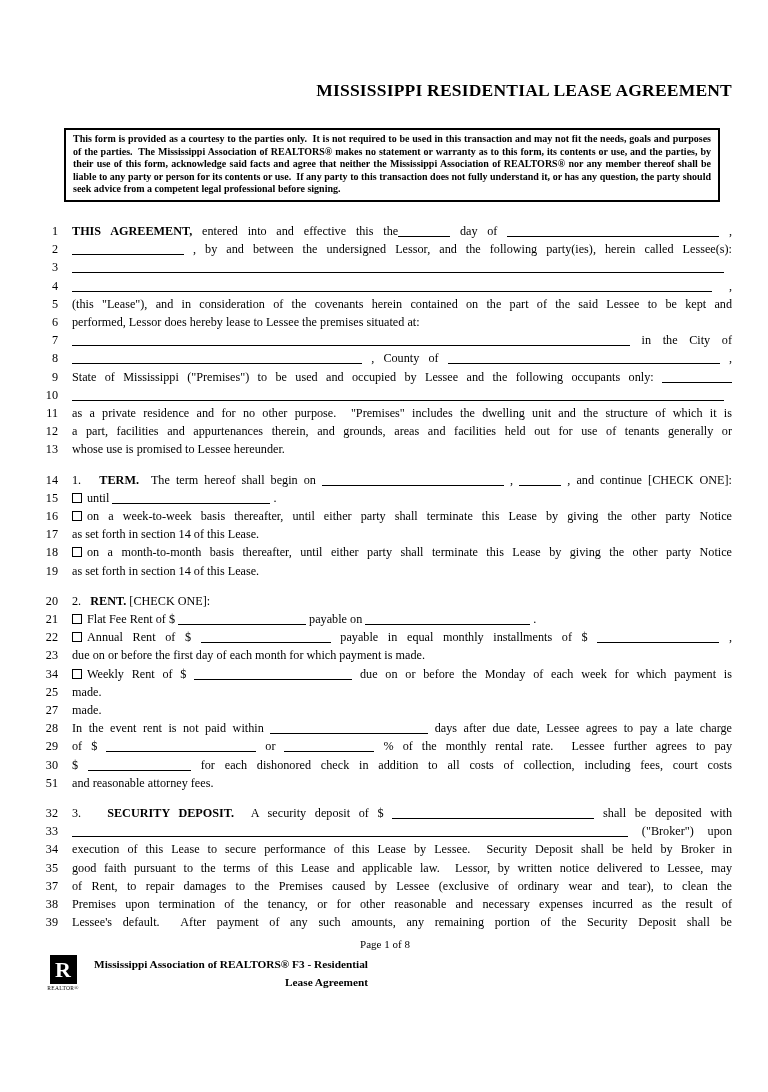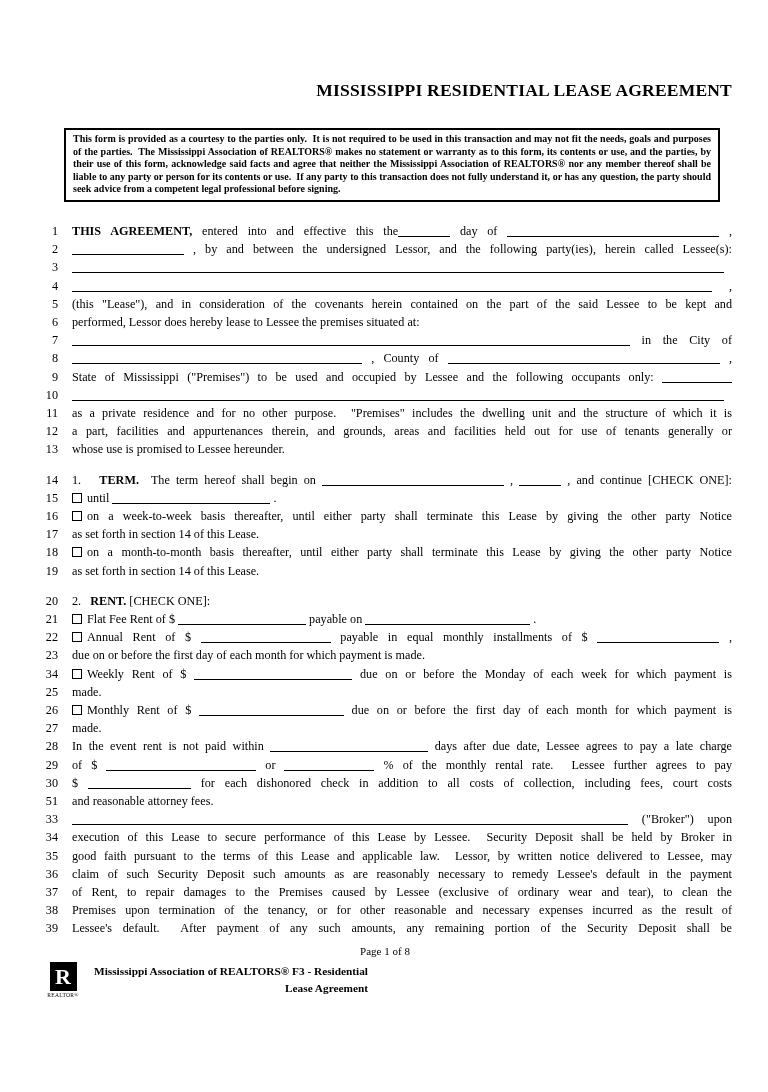--- a/index.html
+++ b/index.html
@@ -153,59 +153,55 @@
         <span class="content">due on or before the first day of each month for which payment is made.</span>
       </div>
       <div class="line j">
         <span class="num">34</span>
         <span class="content"><span class="checkbox"></span>Weekly Rent of $ <span class="blank" style="width: 158px;"></span> due on or before the Monday of each week for which payment is</span>
       </div>
       <div class="line">
         <span class="num">25</span>
         <span class="content">made.</span>
       </div>
-      <div class="line j">
-        <span class="num">26</span>
-        <span class="content"><span class="checkbox"></span>Monthly Rent of $ <span class="blank" style="width: 145px;"></span> due on or before the first day of each month for which payment is</span>
-      </div>
       <div class="line">
         <span class="num">27</span>
         <span class="content">made.</span>
       </div>
       <div class="line j">
         <span class="num">28</span>
         <span class="content">In the event rent is not paid within <span class="blank" style="width: 158px;"></span> days after due date, Lessee agrees to pay a late charge</span>
       </div>
       <div class="line j">
         <span class="num">29</span>
         <span class="content">of $ <span class="blank" style="width: 150px;"></span> or <span class="blank" style="width: 90px;"></span> % of the monthly rental rate.&nbsp; Lessee further agrees to pay</span>
       </div>
       <div class="line j">
         <span class="num">30</span>
         <span class="content">$ <span class="blank" style="width: 103px;"></span> for each dishonored check in addition to all costs of collection, including fees, court costs</span>
       </div>
       <div class="line">
         <span class="num">51</span>
         <span class="content">and reasonable attorney fees.</span>
       </div>
+      <div class="line j gap">
+        <span class="num">32</span>
+        <span class="content">3.&nbsp;&nbsp;&nbsp;<b>SECURITY DEPOSIT.</b>&nbsp; A security deposit of $ <span class="blank" style="width: 202px;"></span> shall be deposited with</span>
+      </div>
       <div class="line j">
         <span class="num">33</span>
         <span class="content"><span class="blank" style="width: 556px;"></span> ("Broker") upon</span>
       </div>
       <div class="line j">
         <span class="num">34</span>
         <span class="content">execution of this Lease to secure performance of this Lease by Lessee.&nbsp; Security Deposit shall be held by Broker in</span>
       </div>
       <div class="line j">
         <span class="num">35</span>
         <span class="content">good faith pursuant to the terms of this Lease and applicable law.&nbsp; Lessor, by written notice delivered to Lessee, may</span>
-      </div>
-      <div class="line j">
-        <span class="num">36</span>
-        <span class="content">claim of such Security Deposit such amounts as are reasonably necessary to remedy Lessee's default in the payment</span>
       </div>
       <div class="line j">
         <span class="num">37</span>
         <span class="content">of Rent, to repair damages to the Premises caused by Lessee (exclusive of ordinary wear and tear), to clean the</span>
       </div>
       <div class="line j">
         <span class="num">38</span>
         <span class="content">Premises upon termination of the tenancy, or for other reasonable and necessary expenses incurred as the result of</span>
       </div>
       <div class="line j">

